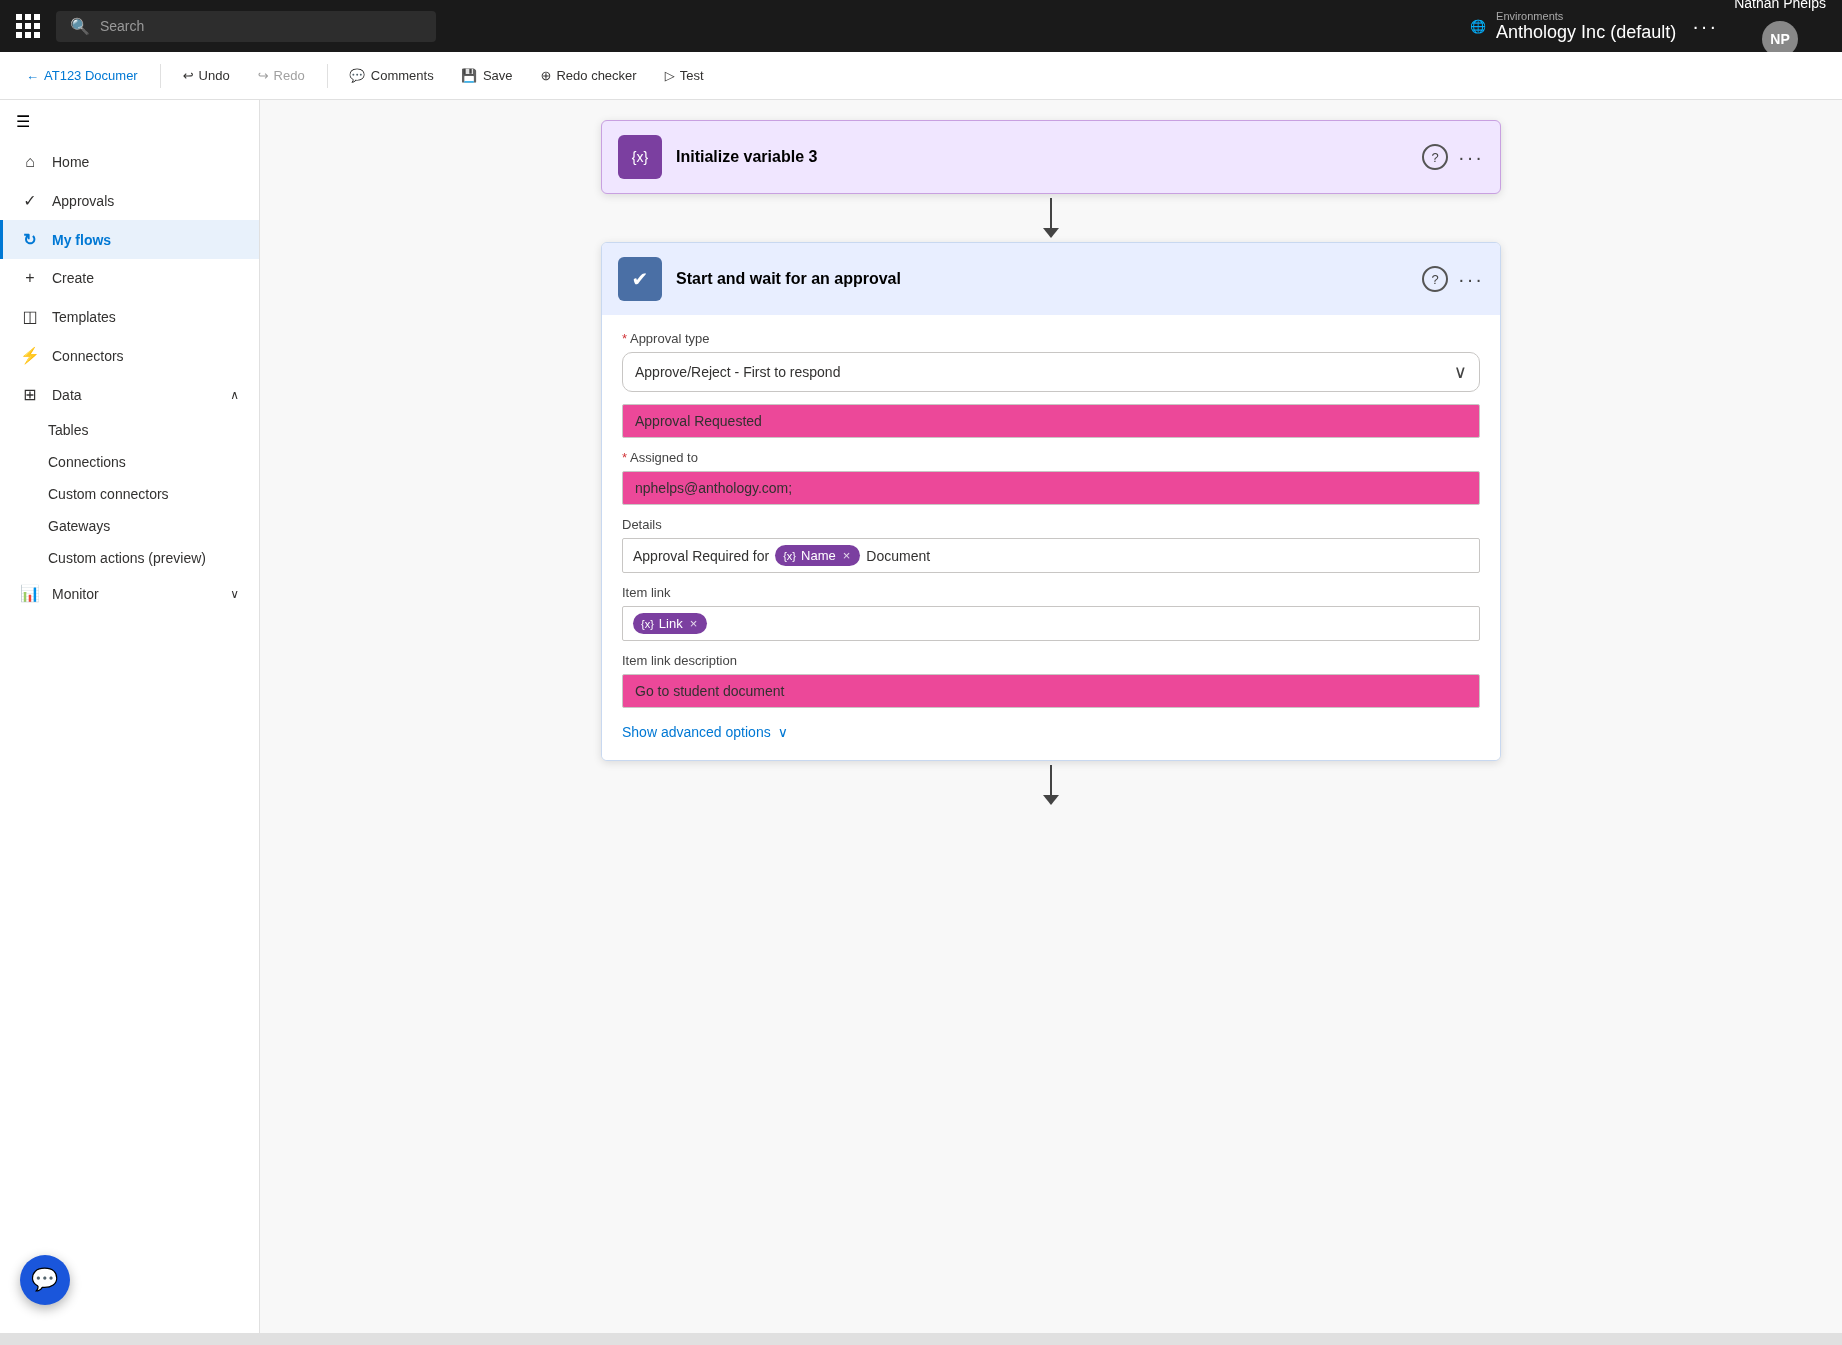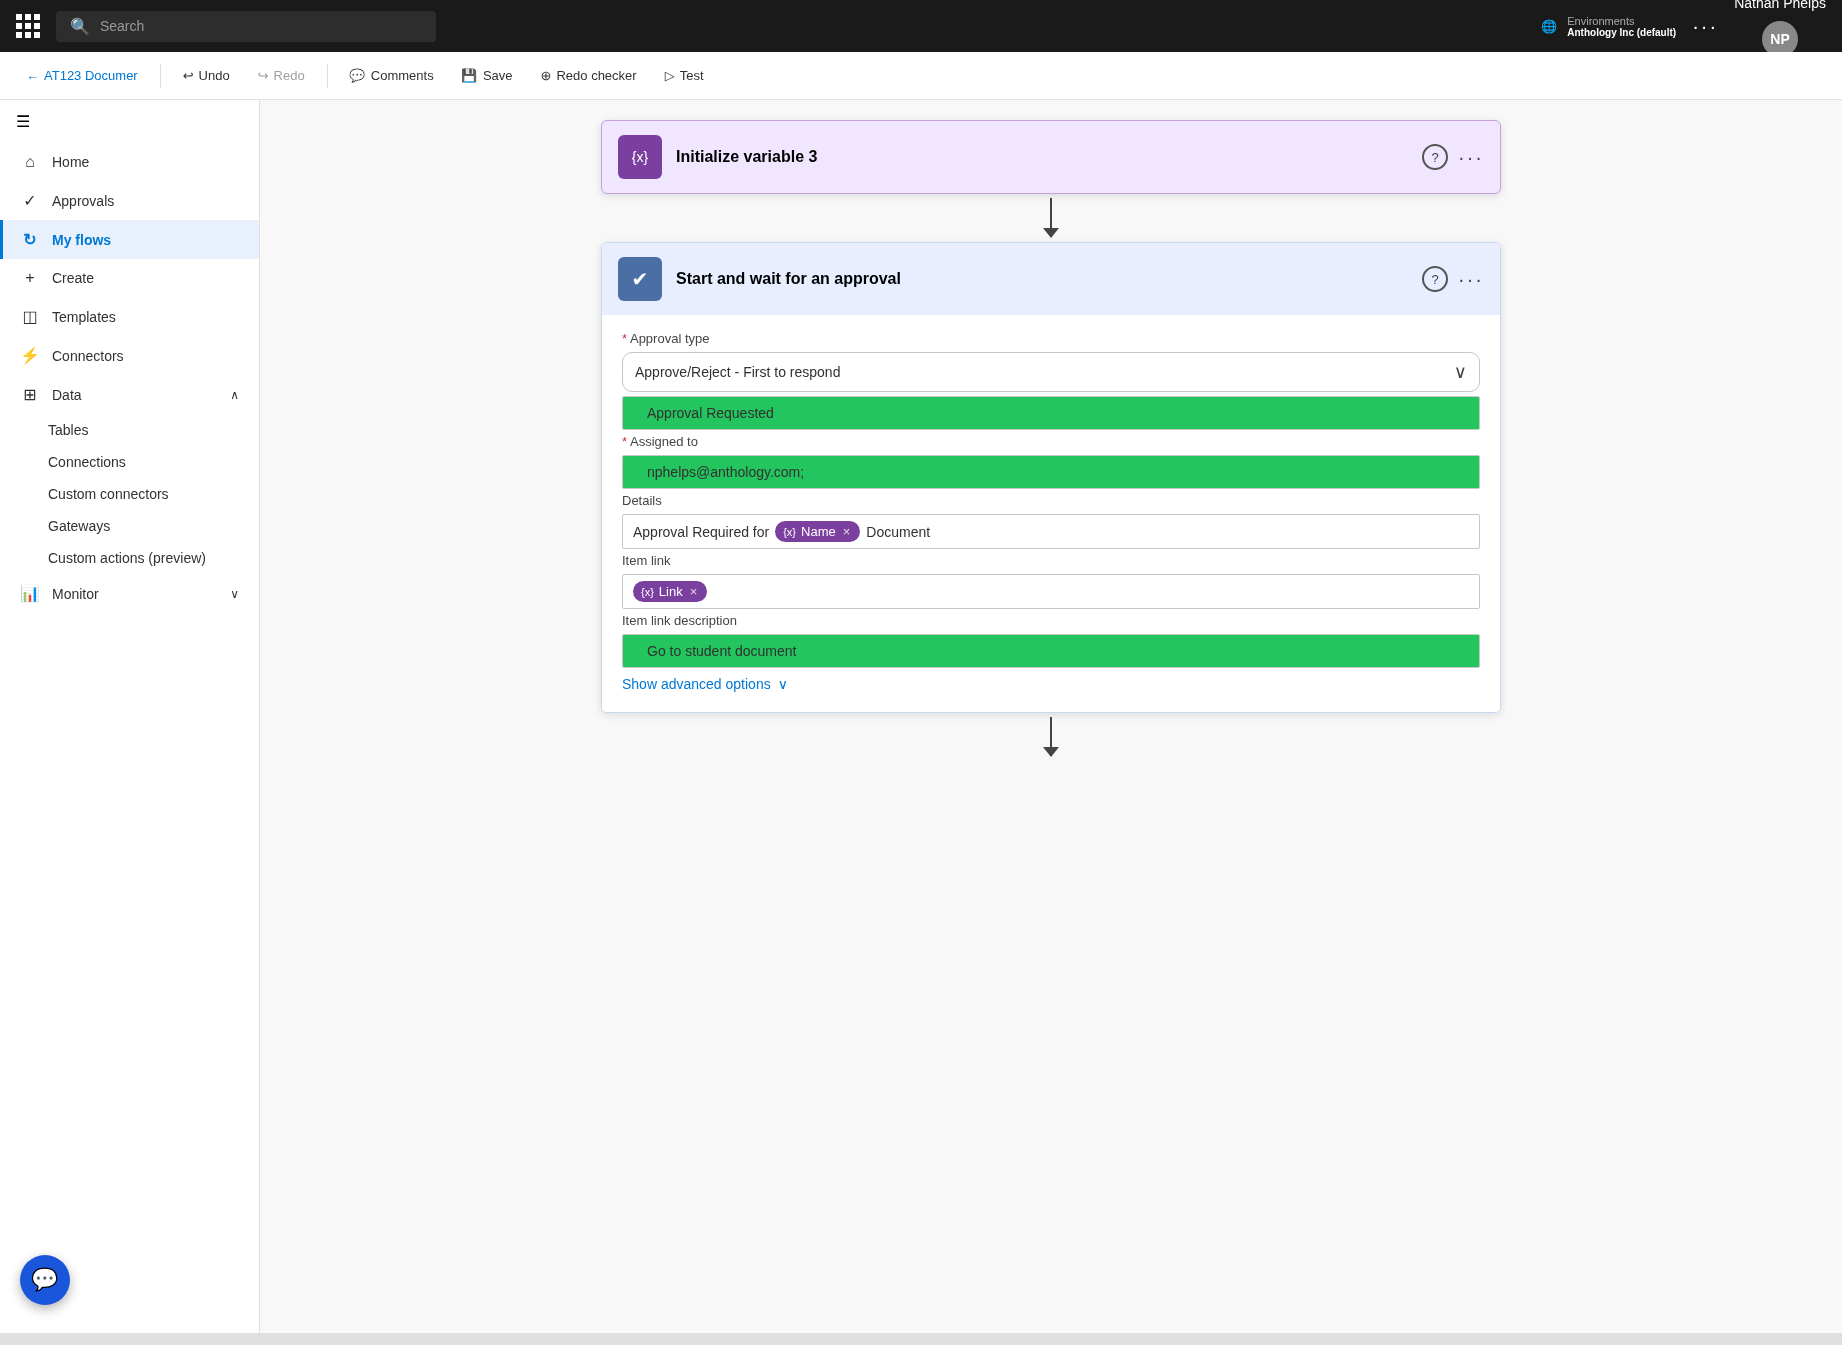--- a/index.html
+++ b/index.html
@@ -37,21 +37,21 @@
       border: none;
       color: #ccc;
       font-size: 14px;
       outline: none;
       width: 100%;
     }
     .topbar-search input::placeholder { color: #999; }
     .topbar-center { flex: 1; display: flex; justify-content: center; align-items: center; gap: 10px; }
     .topbar-env { display: flex; align-items: center; gap: 10px; color: white; font-size: 13px; }
     .topbar-env-label { font-size: 11px; color: #aaa; }
-    .topbar-env-name { font-size: 10px; font-weight: 700; }
+    .topbar-env-name { font-size: 18px; font-weight: 400; }
     .topbar-dots { color: white; font-size: 20px; cursor: pointer; letter-spacing: 2px; }
     .topbar-user { display: flex; align-items: center; gap: 10px; color: white; font-size: 14px; flex-direction: column; }
     .topbar-avatar { width: 36px; height: 36px; border-radius: 50%; background: #888; overflow: hidden; display: flex; align-items: center; justify-content: center; color: white; font-weight: bold; }
 
     
     .toolbar {
       background: white;
       height: 48px;
       display: flex;
       align-items: center;
@@ -188,31 +188,31 @@
     .node-menu { font-size: 20px; cursor: pointer; letter-spacing: 2px; }
 
     
     .node-approval {
       background: white;
       border: 1px solid #c8d8f0;
     }
     .node-approval .node-header { background: #e8eeff; }
     .node-body { background: white; padding: 16px 20px; }
 
-    .field-group { margin-bottom: 4px; }
+    .field-group { margin-bottom: 12px; }
     .field-label { font-size: 13px; color: #444; margin-bottom: 6px; }
     .field-label.required::before { content: '* '; color: #d13438; }
     .field-input {
       width: 100%;
       border: 1px solid #c8c6c4;
       border-radius: 2px;
-      padding: 8px 24px;
+      padding: 8px 12px;
       font-size: 14px;
       color: #323130;
-      background: #22c55e;
+      background: #ec4899;
     }
     .field-select {
       width: 100%;
       border: 1px solid #c8c6c4;
       border-radius: 10px;
       padding: 8px 12px;
       font-size: 14px;
       color: #323130;
       background: white;
       display: flex;

